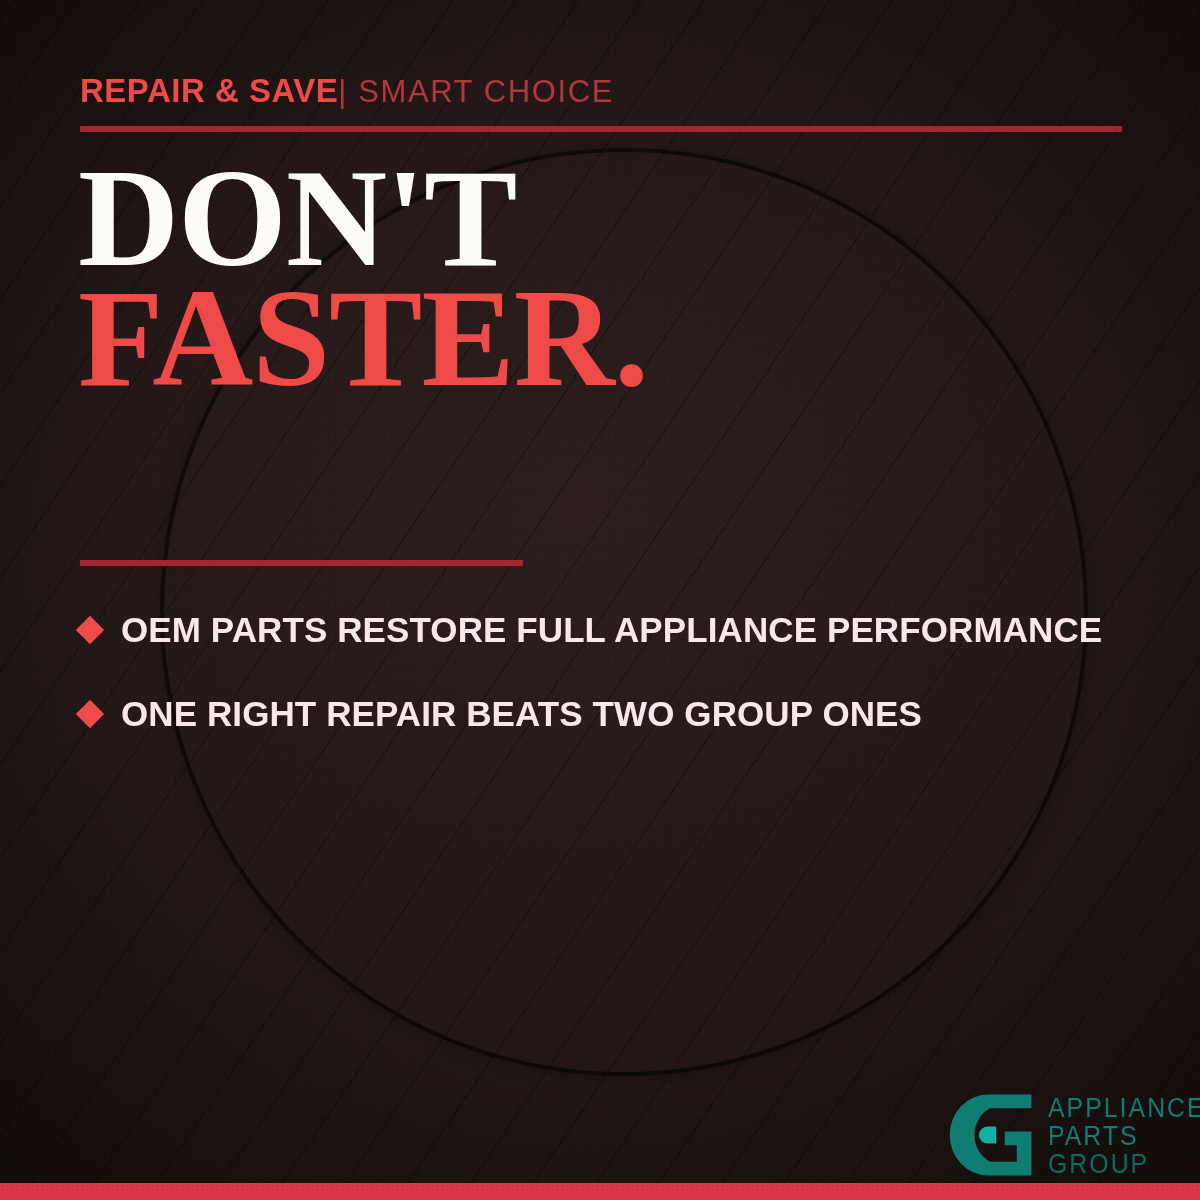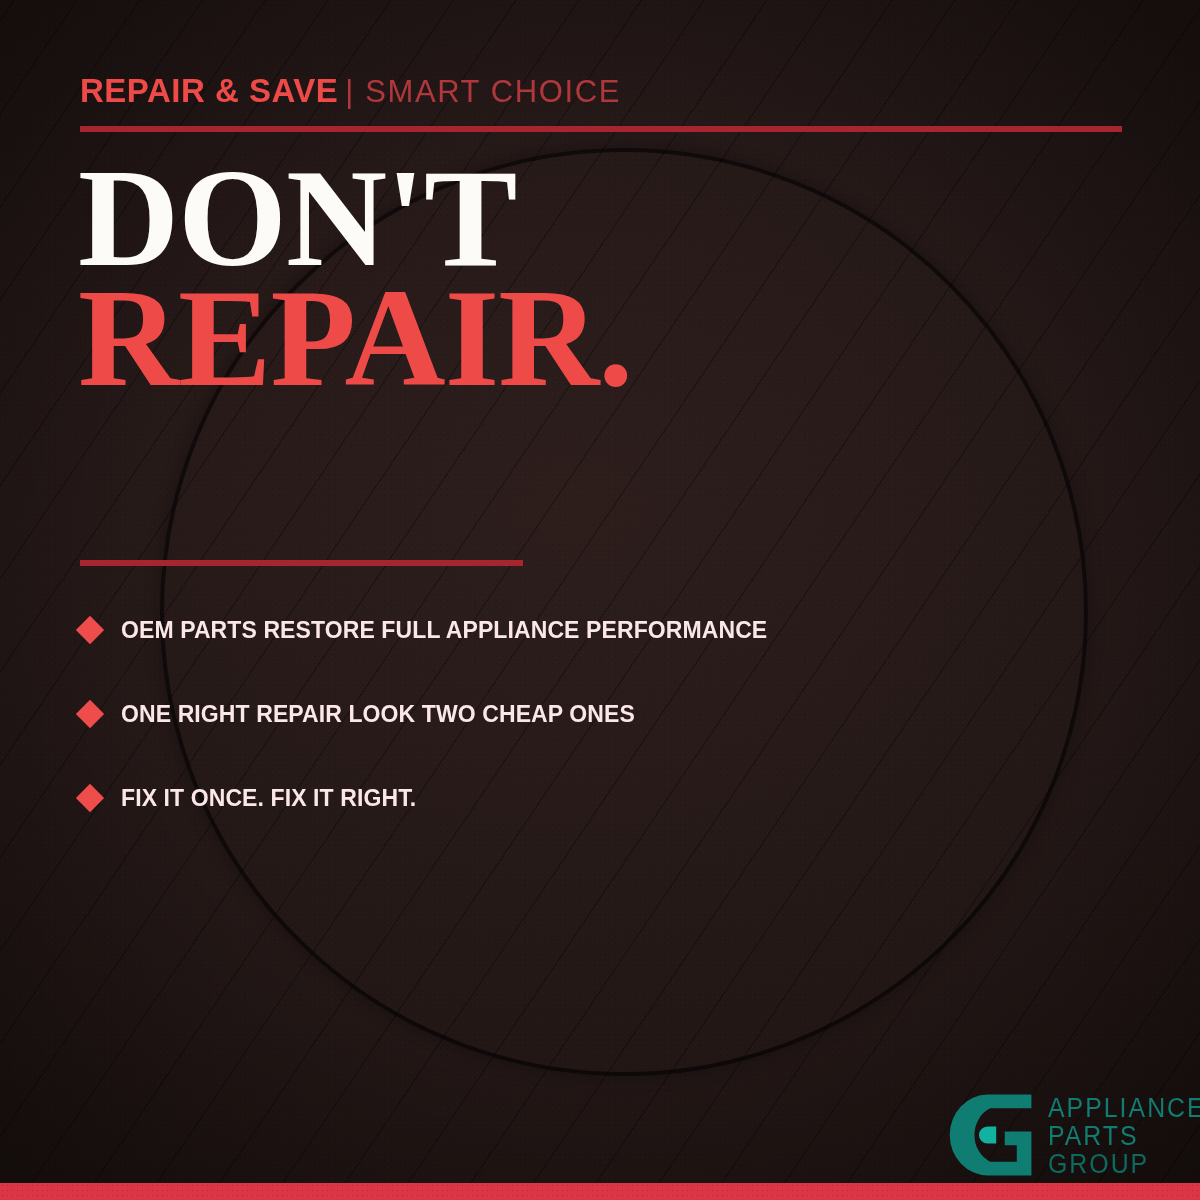--- a/index.html
+++ b/index.html
@@ -84,21 +84,20 @@
     font-weight: bold;
     letter-spacing: 0.5px;
     color: #ee4a48;
     margin-top: 16px;
   }
   .eyebrow-sub {
     font-size: 31px;
     font-weight: normal;
     letter-spacing: 1.6px;
     color: #b0373c;
-    margin-left: 7px;
     text-align: right;
   }
   .rule-top {
     position: absolute;
     left: 80px;
     top: 126px;
     width: 1042px;
     height: 6px;
     background: #a6252f;
   }
@@ -141,21 +140,21 @@
   }
   .bullet-diamond {
     width: 20px;
     height: 20px;
     background: #ef4d4b;
     transform: rotate(45deg);
     flex: none;
     margin-right: 21px;
   }
   .bullet-text {
-    font-size: 23px;
+    font-size: 35px;
     font-weight: bold;
     letter-spacing: 0.1px;
     color: #fbe7e7;
     white-space: nowrap;
   }
 
   
   .logo {
     position: absolute;
     left: 948px;
@@ -213,42 +212,38 @@
 
   <div class="content">
 
     <div class="eyebrow">
       <span class="eyebrow-main">REPAIR &amp; SAVE</span><span class="eyebrow-sub">| SMART CHOICE</span>
     </div>
     <div class="rule-top"></div>
 
     <div class="headline">
       <span class="hl-line hl-white">DON'T</span>
-      <span class="hl-line hl-red">REPAIR.</span>
+      <span class="hl-line hl-red">FASTER.</span>
     </div>
 
     <div class="rule-mid"></div>
 
     <div class="bullets">
 
       <div class="bullet-row">
         <span class="bullet-diamond"></span>
         <span class="bullet-text">OEM PARTS RESTORE FULL APPLIANCE PERFORMANCE</span>
       </div>
 
 
       <div class="bullet-row">
         <span class="bullet-diamond"></span>
-        <span class="bullet-text">ONE RIGHT REPAIR LOOK TWO CHEAP ONES</span>
+        <span class="bullet-text">ONE RIGHT REPAIR BEATS TWO GROUP ONES</span>
       </div>
 
-      <div class="bullet-row">
-        <span class="bullet-diamond"></span>
-        <span class="bullet-text">FIX IT ONCE. FIX IT RIGHT.</span>
-      </div>
 
     </div>
 
     <div class="logo">
       <svg class="logo-mark" viewBox="0 0 100 100">
         <path d="M97 3 H46 A44 47 0 0 0 46 97 H97 V46 H66 V62 H80 V81 H49
                  A31 34 0 0 1 49 19 H97 Z" fill="#0f7d72"></path>
         <path d="M46 40 A10 10 0 0 0 46 60 L56 60 L56 40 Z" fill="#13b2a0"></path>
       </svg>
       <div class="logo-words">

